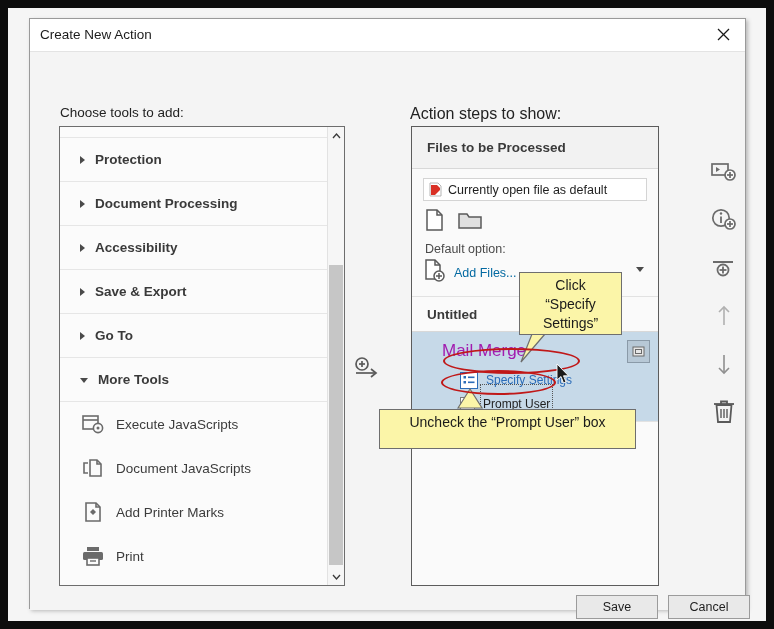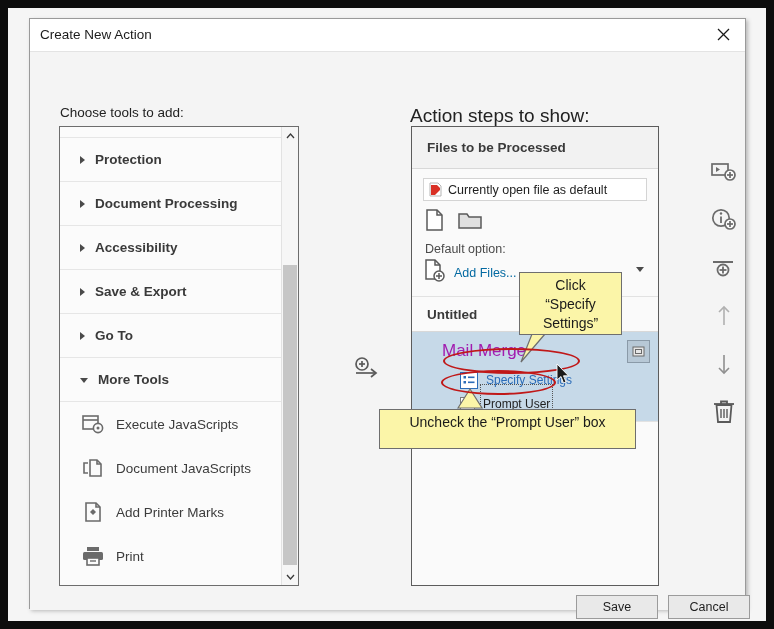--- a/index.html
+++ b/index.html
@@ -76,30 +76,30 @@
     position: absolute;
     left: 30px;
     top: 53px;
     font-size: 13.5px;
     color: #222;
   }
   .label-action {
     position: absolute;
     left: 380px;
     top: 53px;
-    font-size: 19px;
+    font-size: 16px;
     color: #222;
   }
 
   
   .tools-panel {
     position: absolute;
     left: 29px;
     top: 74px;
-    width: 240px;
+    width: 286px;
     height: 460px;
     box-sizing: border-box;
     background: #fbfbfb;
     border: 1px solid #6d6d6d;
     overflow: hidden;
   }
   .tools-inner {
     position: absolute;
     left: 0; top: 0;
     right: 17px;

